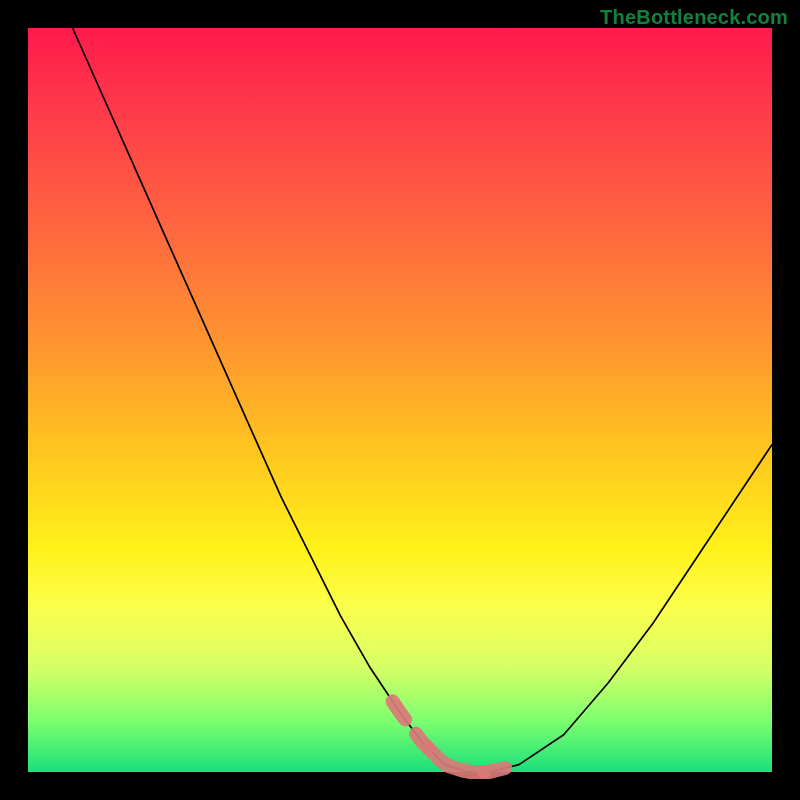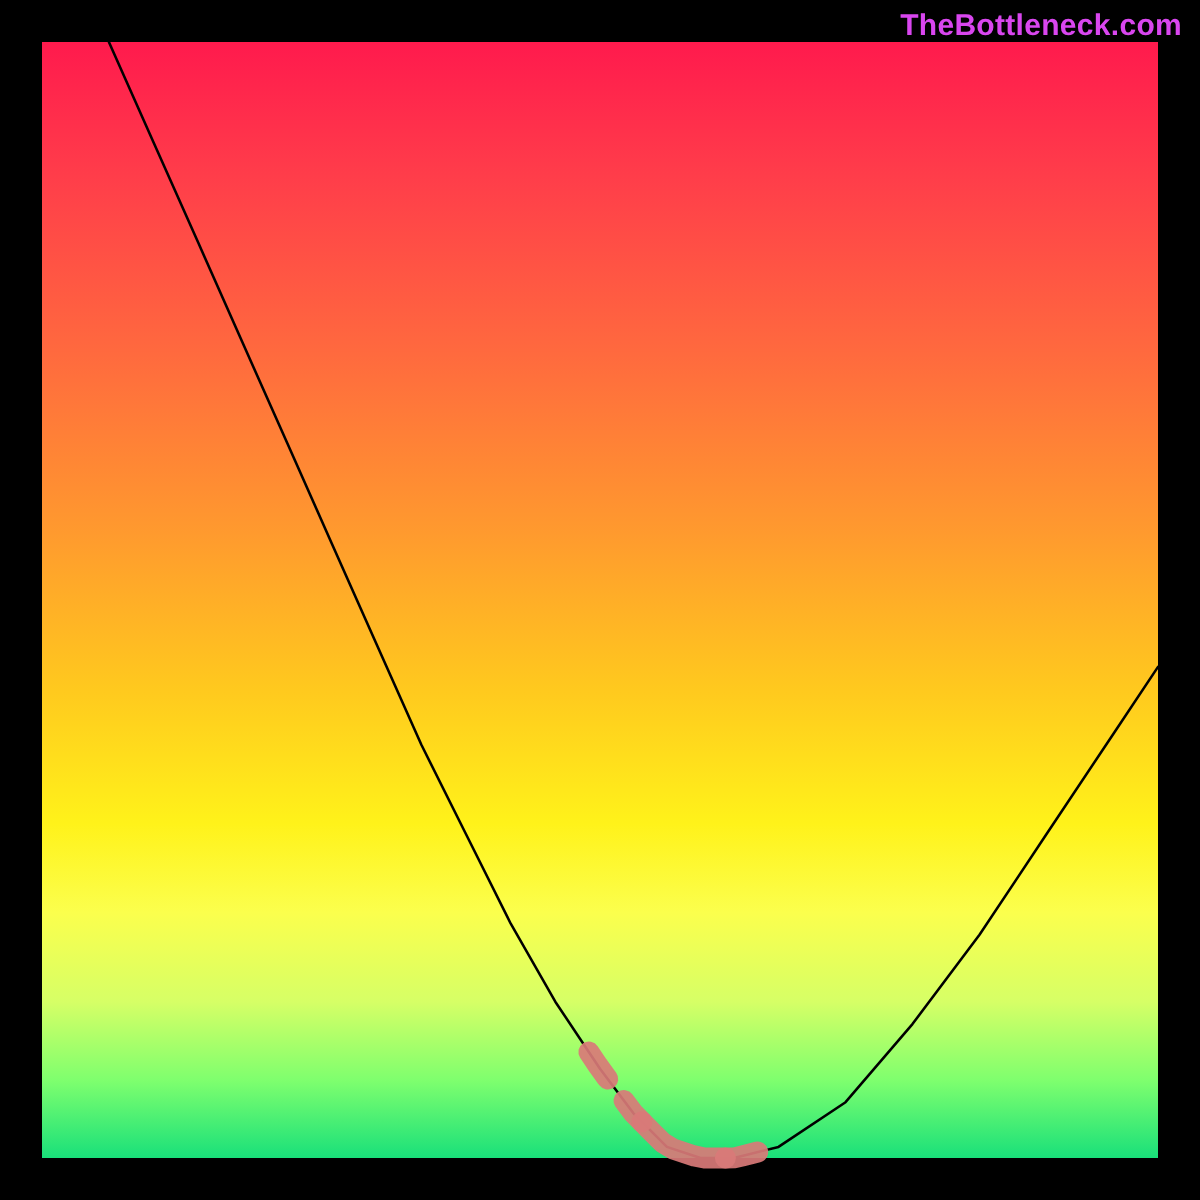--- a/index.html
+++ b/index.html
@@ -33,21 +33,21 @@
       #fbff4d 78%,
       #d6ff66 86%,
       #7fff6e 93%,
       #19e07a 100%
     );
   }
   .watermark {
     position: absolute;
     top: 6px;
     right: 12px;
-    color: #d946ef;
+    color: #15803d;
     font-size: 20px;
     font-weight: 600;
     letter-spacing: 0.2px;
     user-select: none;
   }
   svg.plot {
     position: absolute;
     left: 0; top: 0;
     width: 744px;
     height: 744px;

